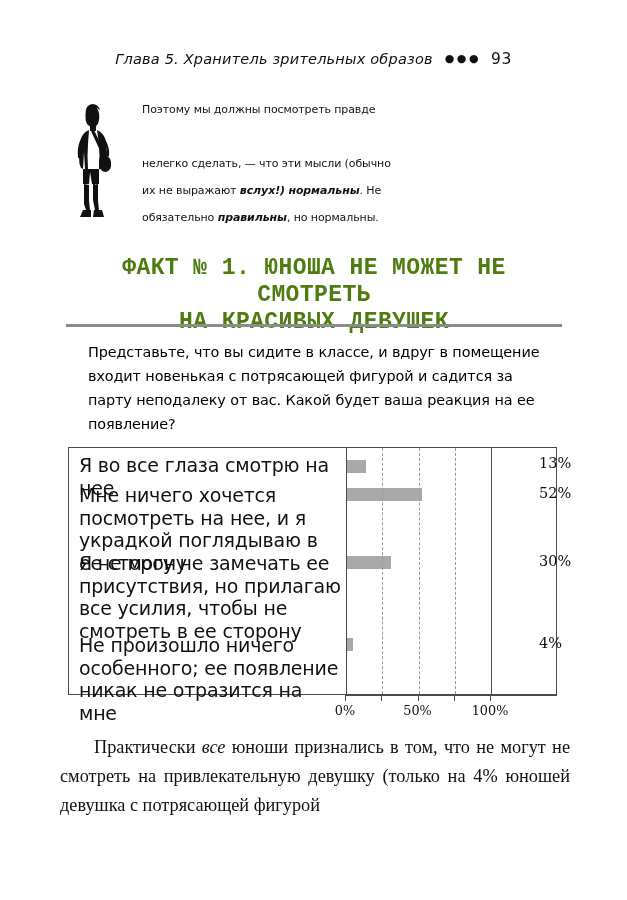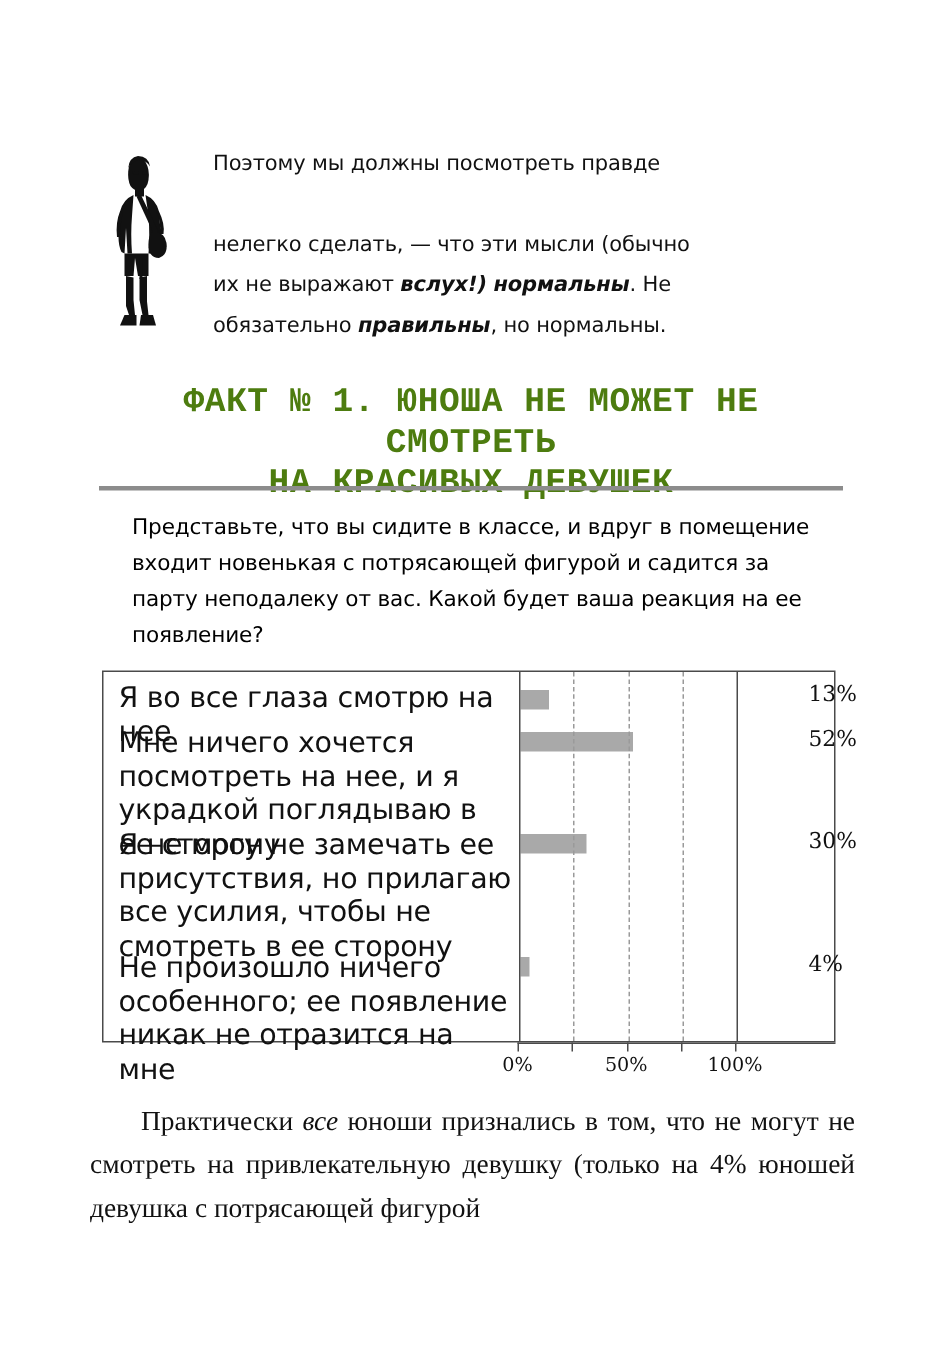--- a/index.html
+++ b/index.html
@@ -64,21 +64,21 @@
   }
   .figure-wrap {
     width: 76px;
     flex: 0 0 76px;
     padding-top: 4px;
   }
   .figure-svg { display: block; }
   .intro-text {
     flex: 1;
     font-family: "DejaVu Sans", sans-serif;
-    font-size: 14px;
+    font-size: 11px;
     line-height: 27px;
     color: #111;
     letter-spacing: -0.1px;
   }
   .intro-text i { font-style: italic; font-weight: bold; }
 
   
   .fact-heading {
     position: absolute;
     top: 255px;
@@ -231,20 +231,23 @@
     text-align: justify;
     text-indent: 34px;
   }
   .closing i { font-style: italic; }
 </style>
 </head>
 <body>
 
 <div class="page">
 
+  <div class="header">
+    <span class="header-title">Глава 5. Хранитель зрительных образов</span><span class="header-dots">●●●</span><span class="header-page">93</span>
+  </div>
 
   <div class="intro">
     <div class="figure-wrap">
       <svg class="figure-svg" width="60" height="122" viewBox="0 0 60 122" xmlns="http://www.w3.org/2000/svg">
         <g fill="#111">
 
           <path d="M24 6 Q20 8 19.5 14 Q19 20 21 24 Q24 28 28 27 Q32 26 33 20 Q34 13 31 8 Q28 4.5 24 6 Z"></path>
 
           <path d="M19.5 12 Q20 5 26 4 Q33 4 34 11 Q32 7 27 7 Q22 7 19.5 12 Z"></path>
 

